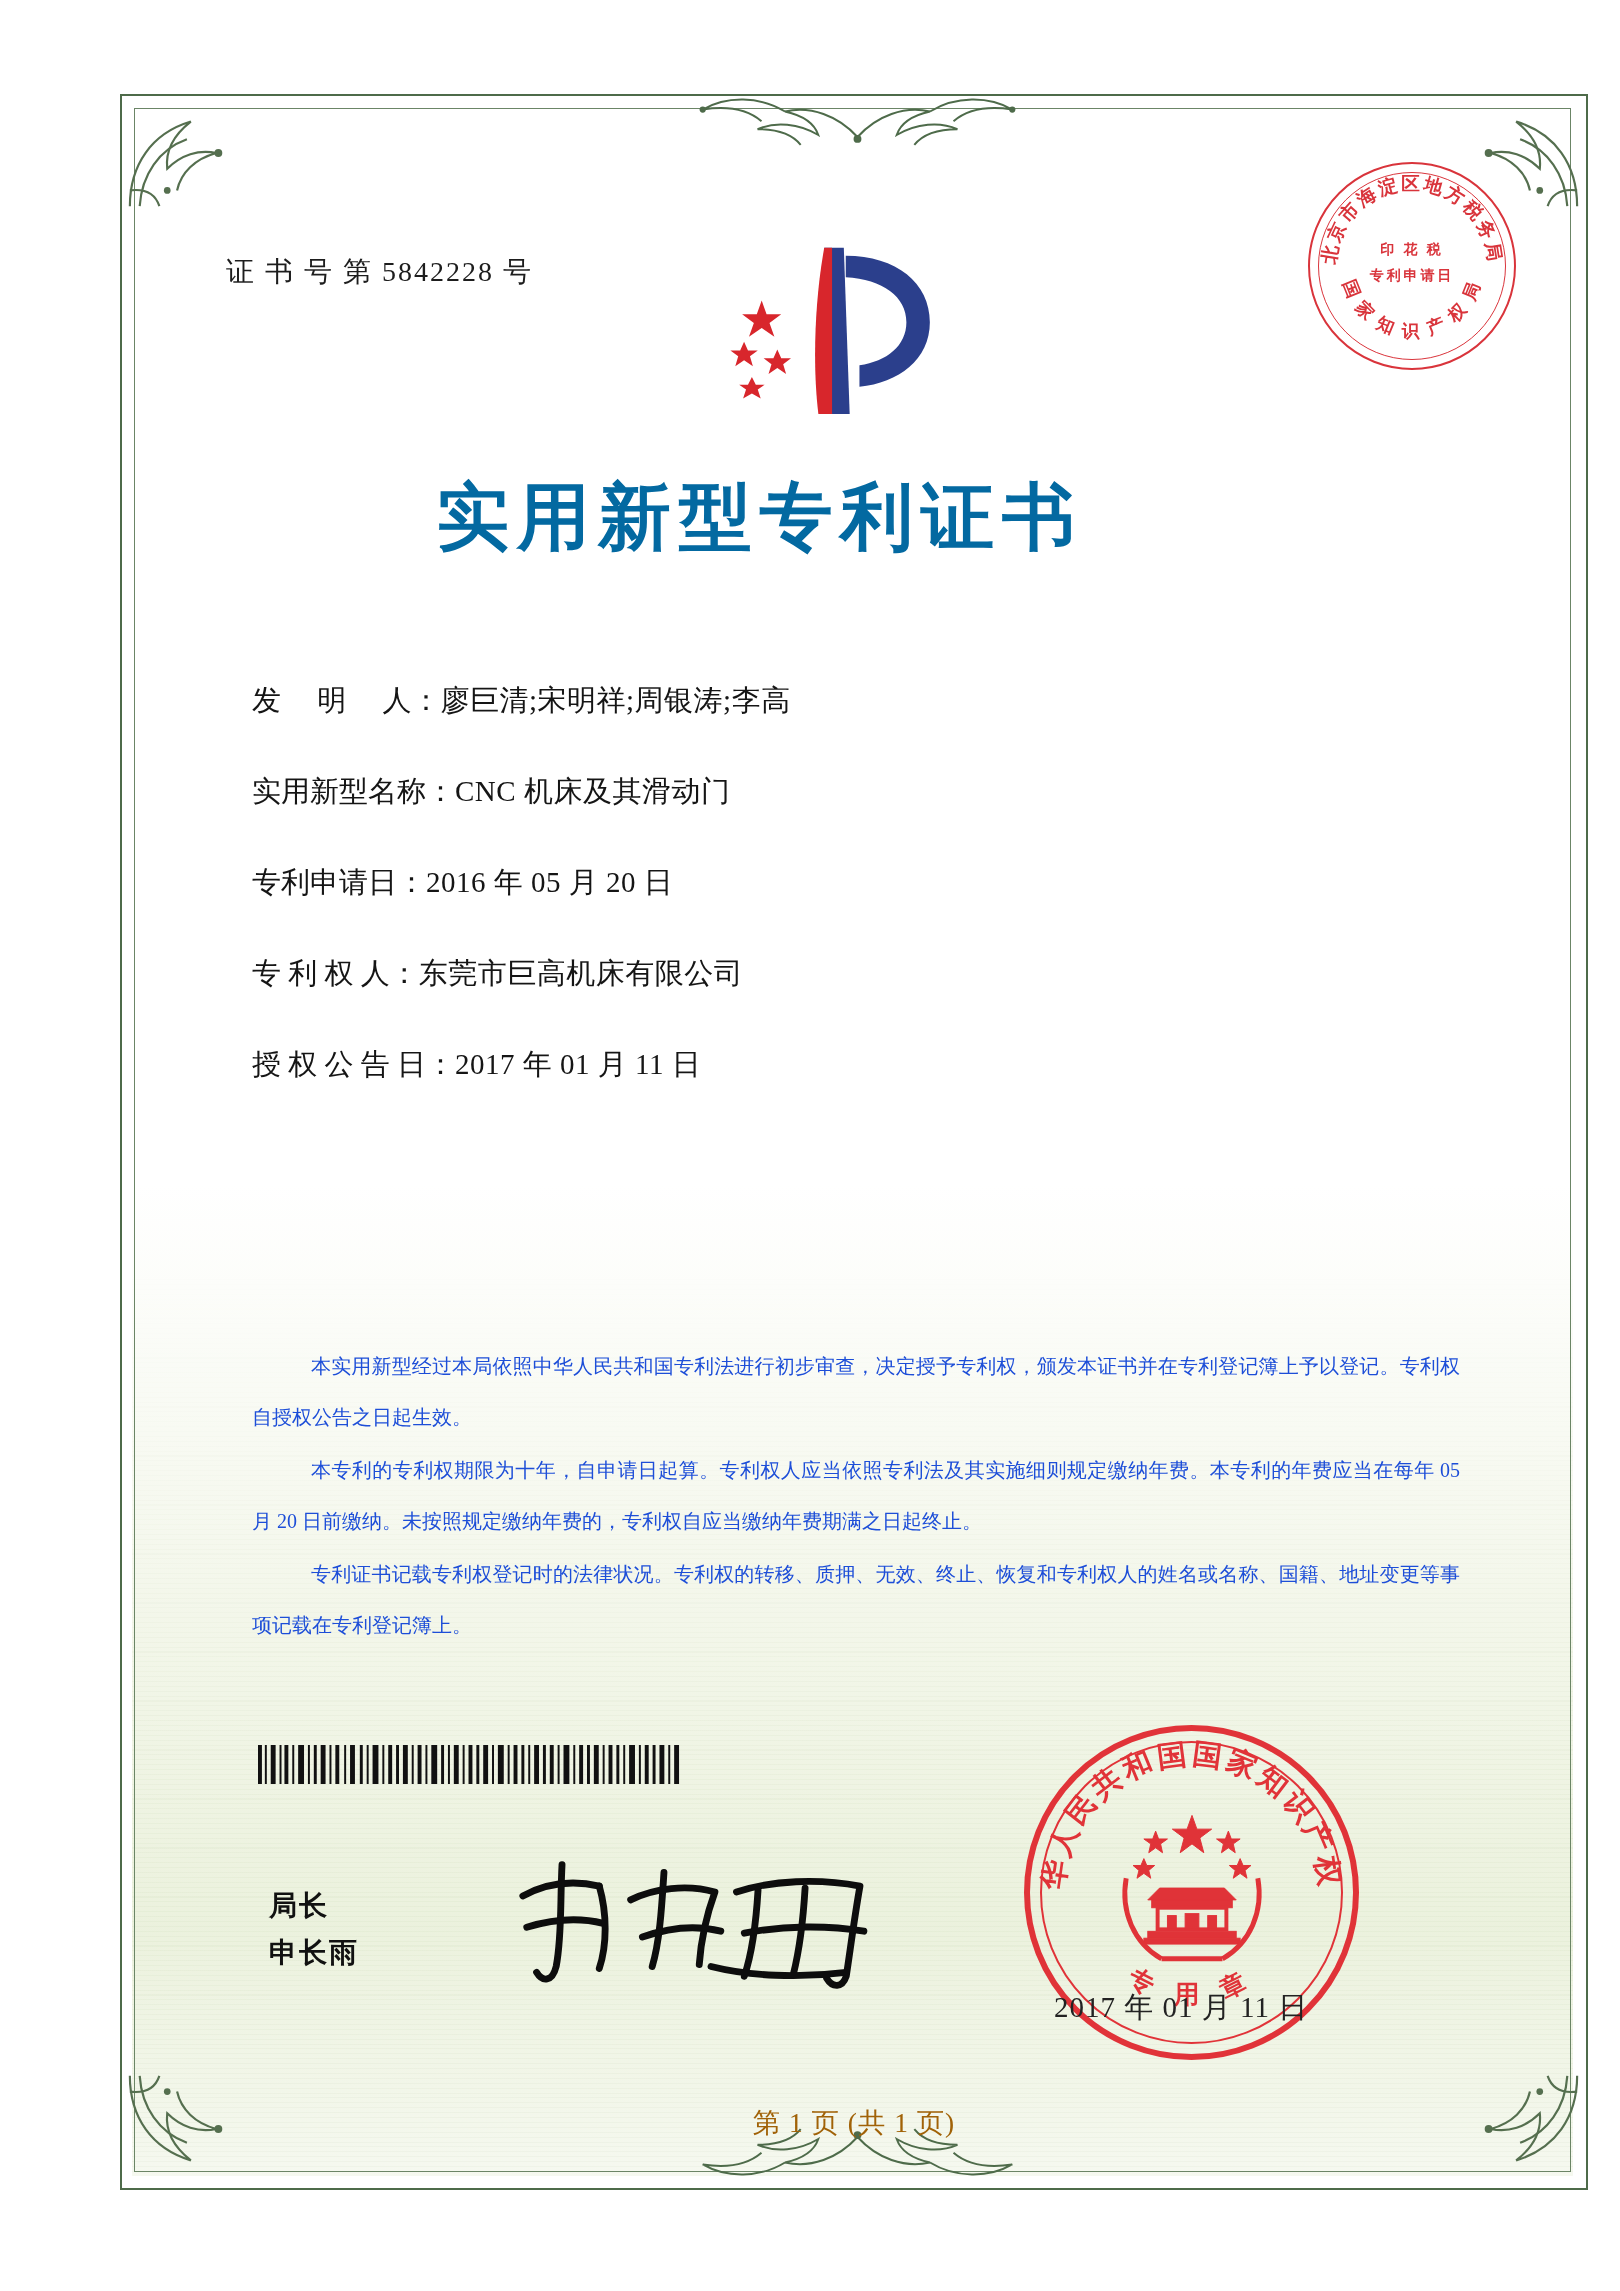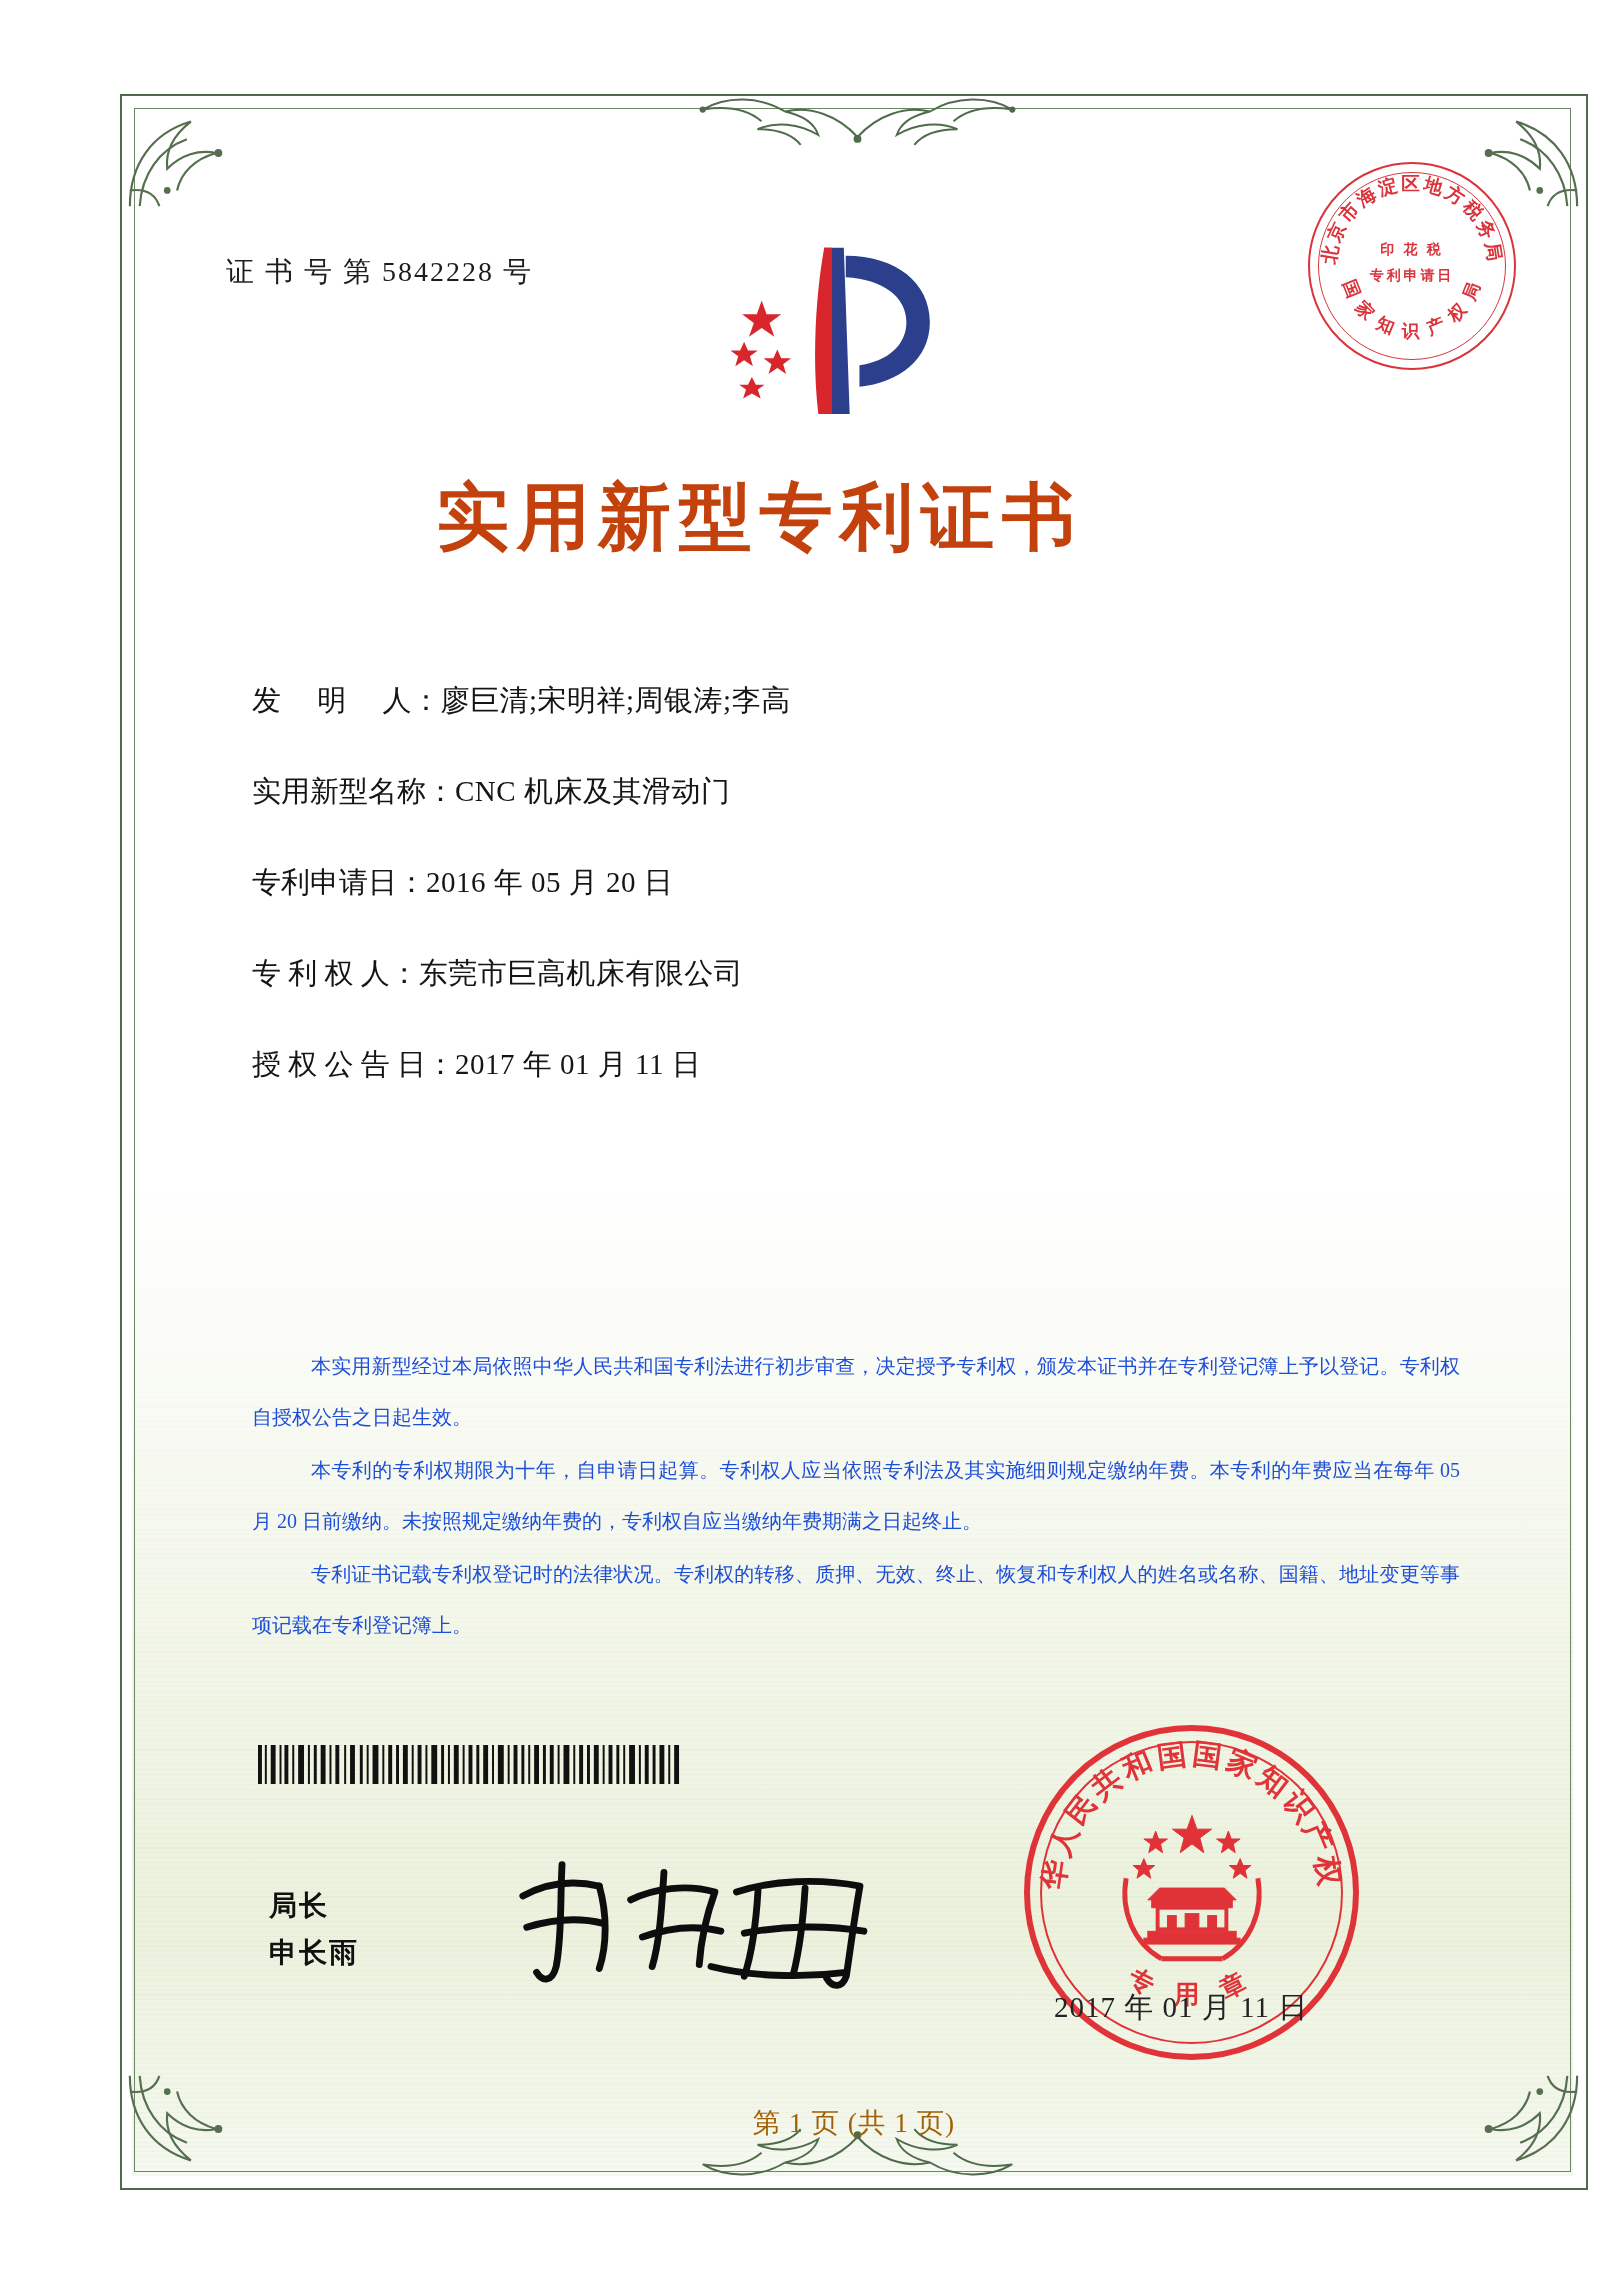--- a/index.html
+++ b/index.html
@@ -146,21 +146,21 @@
 
   
   .title {
     position: absolute;
     left: 0; top: 469px;
     width: 1431px;
     text-align: center;
     font-size: 73px;
     font-weight: bold;
     letter-spacing: 7.8px;
-    color: #c2410c;
+    color: #0369a1;
     font-family: "Liberation Serif", serif;
   }
 
   
   .fields {
     position: absolute;
     left: 208px; top: 686px;
     width: 1157px;
   }
   .field-row {

